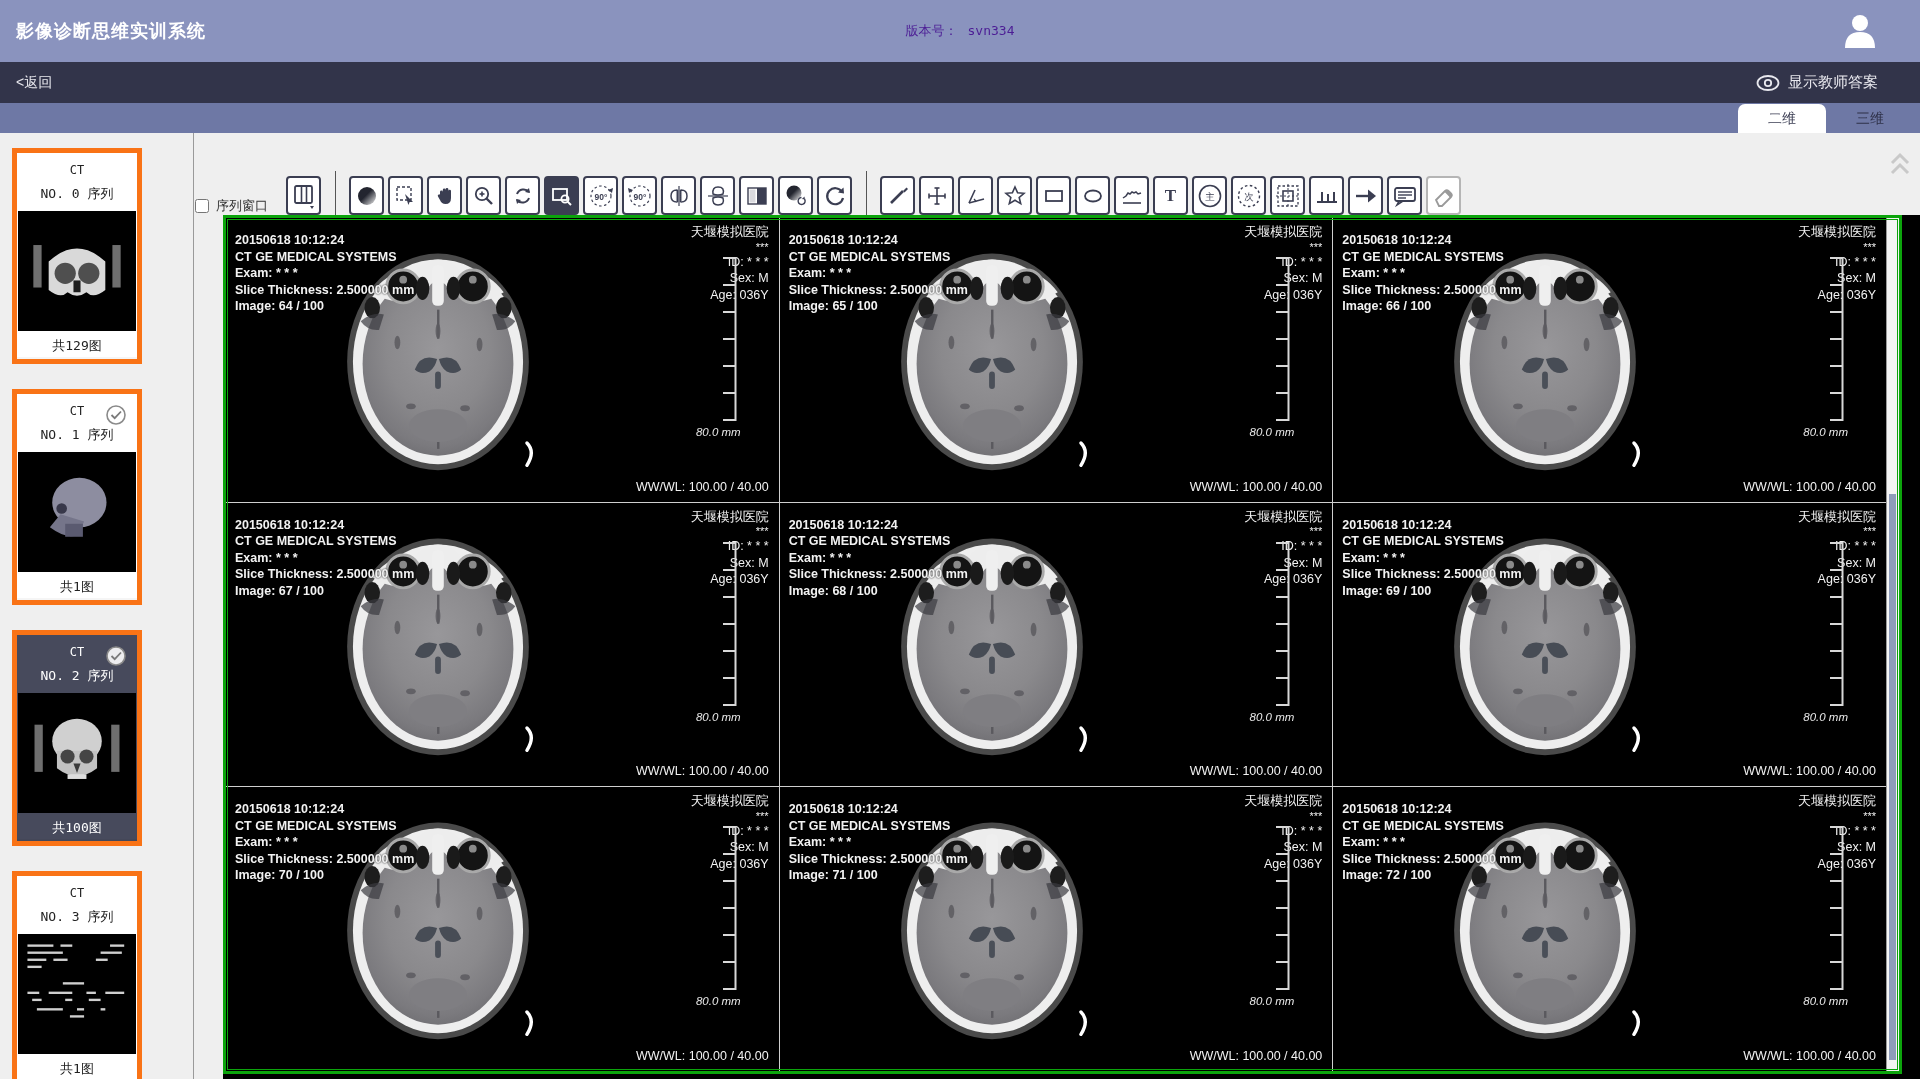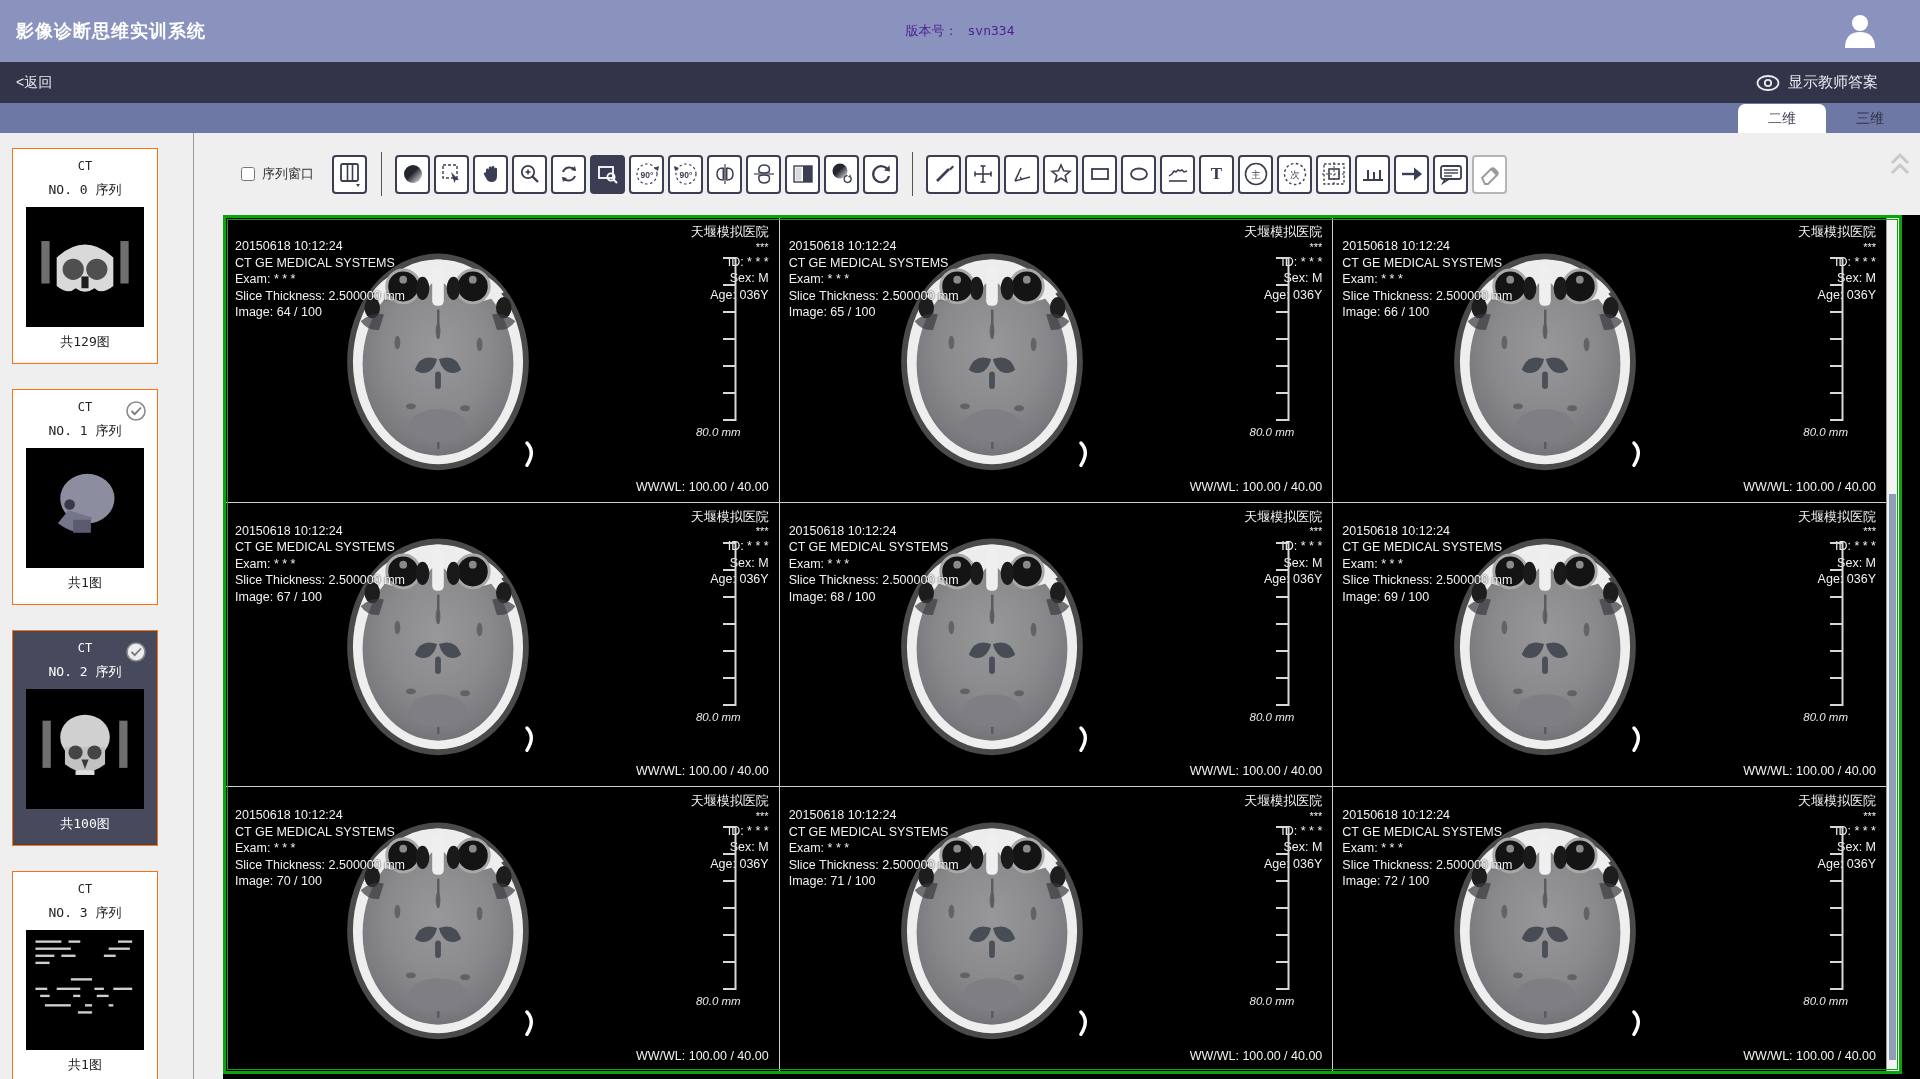--- a/index.html
+++ b/index.html
@@ -23,34 +23,34 @@
   .tab { width:88px; height:29px; display:flex; align-items:center; justify-content:center;
          font-size:14px; color:#2e3048; border-radius:7px 7px 0 0; cursor:pointer; }
   .tab.active { background:#fff; color:#3a3c52; }
 
   
   .content { position:relative; height:946px; }
   .sidebar { position:absolute; left:0; top:0; bottom:0; width:194px; border-right:1px solid #9a9a9a; background:#efefef; overflow:hidden; }
   .main { position:absolute; left:195px; top:0; right:0; bottom:0; }
 
   
-  .card { width:146px; margin:0 0 25px 12px; background:#fff; border:1px solid #f97316;
-          text-align:center; padding:10px 0 12px; position:relative; cursor:pointer;
+  .card { width:130px; margin:0 0 25px 12px; background:#fff; border:5px solid #f97316;
+          text-align:center; padding:10px 0 4px; position:relative; cursor:pointer;
           font-family:"DejaVu Sans Mono", monospace; color:#222;
           box-shadow:inset 0 -2px 0 rgba(0,0,0,.04); }
   .card.first { margin-top:15px; }
   .card.selected { background:#474a5c; color:#fff; }
   .card .mod { font-size:12px; }
   .card .ser { font-size:13px; margin-top:8px; }
   .card .thumb { width:118px; height:120px; margin:8px auto 4px; background:#000; display:block; }
   .card .cnt { font-size:13px; margin-top:6px; }
   .card .check { position:absolute; top:10px; right:10px; width:22px; height:22px; }
 
   
-  .toolbar { position:absolute; left:0; right:0; top:0; height:82px; display:flex; align-items:center; padding-left:46px; }
+  .toolbar { position:absolute; left:0; right:0; top:0; height:82px; display:flex; align-items:flex-end; }
   .chkwrap { display:flex; align-items:center; gap:7px; font-size:13px; color:#333; }
   .chkwrap input { width:14px; height:14px; }
   .tool { width:35px; height:39px; background:#fff; border:2px solid #3b3e52; border-radius:4px;
           display:flex; align-items:center; justify-content:center; margin-right:4px; cursor:pointer; flex:none; }
   .tool svg { display:block; }
   .tool.active { background:#3b3e52; }
   .tool.disabled { border-color:#b5b5b5; }
   .tool .glyph { font-size:17px; font-weight:bold; color:#3b3e52; font-family:"Liberation Serif", serif; }
   .tdiv { width:1px; height:44px; background:#555; margin:0 13px 0 10px; flex:none; }
   .gap { width:18px; flex:none; }
@@ -61,21 +61,21 @@
   .grid { position:absolute; left:0; top:0; width:1679px; height:859px; border:3px solid #0ca40c; background:#000; }
   .grid::after { content:""; position:absolute; inset:1px; border:1px solid #0ca40c; pointer-events:none; }
   .cells { position:absolute; left:0; top:0; right:13px; bottom:0; display:grid;
            grid-template-columns:1fr 1fr 1fr; grid-template-rows:1fr 1fr 1fr; gap:1px; background:#cfcfcf; }
   .vscroll { position:absolute; right:0; top:0; bottom:0; width:13px; background:#f4f4f4; border-left:1px solid #999; }
   .vscroll .thumb { position:absolute; left:2px; width:7px; top:276px; height:566px; background:#8f9cba; }
 
   .cell { position:relative; background:#000; overflow:hidden; color:#f2f2f2; font-size:12.5px; }
   .cell .brain { position:absolute; left:96px; top:6px; width:232px; height:268px; }
   .ov { position:absolute; line-height:16.5px; text-shadow:0 0 2px #000; }
-  .ov.tl { left:9px; top:20px; }
+  .ov.tl { left:9px; top:14px;font-weight:bold; }
   .ov.tr { right:10px; top:6px; text-align:right; }
   .ov.tr .hosp { font-size:13px; }
   .ov.tr .stars { font-size:11px; line-height:13px; }
   .ruler { position:absolute; right:42px; top:38px; }
   .scale-label { position:absolute; right:38px; top:208px; font-style:italic; font-size:11.5px; color:#e8e8e8; }
   .wwwl { position:absolute; right:10px; bottom:8px; }
 </style>
 </head>
 <body>
 

